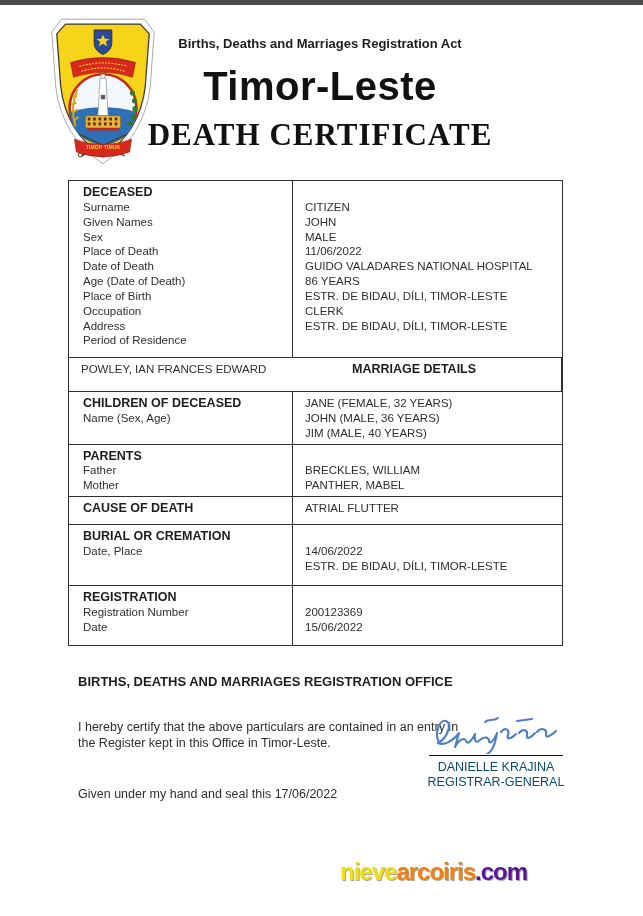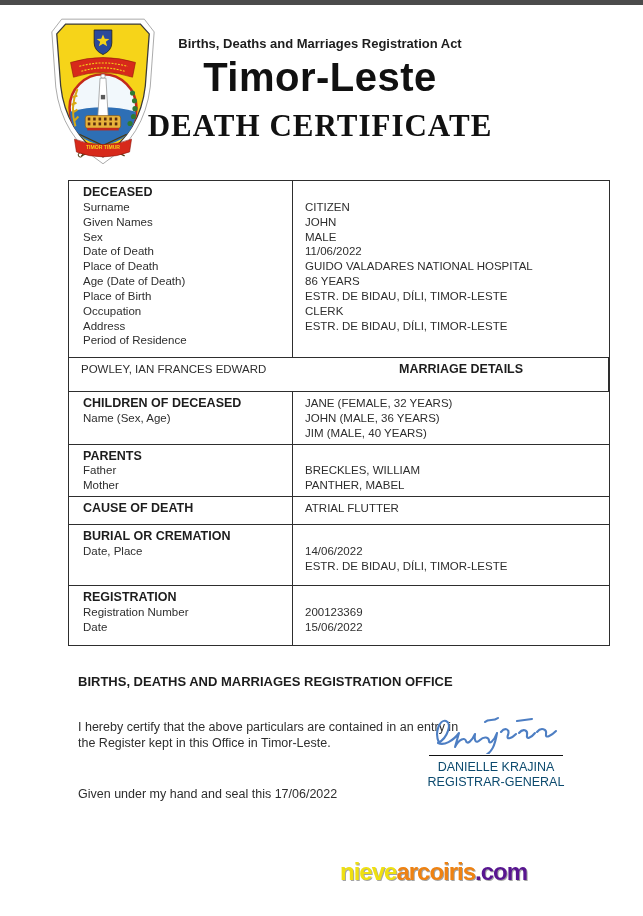--- a/index.html
+++ b/index.html
@@ -8,25 +8,25 @@
     position:relative; width:643px; height:916px; margin:0 auto;
     background:#ffffff; overflow:hidden;
     font-family:"Liberation Sans", sans-serif; color:#2e2e2e;
   }
   .top-bar { position:absolute; left:0; top:0; width:643px; height:5px; background:#4b4b4b; }
 
   
   .emblem { position:absolute; left:42px; top:9px; width:122px; height:160px; }
   .header-titles { position:absolute; left:128px; top:36px; width:384px; text-align:center; }
   .act-title { font-size:13px; font-weight:bold; color:#1d1d1d; }
-  .country-title { margin-top:4px; font-size:40px; font-weight:bold; color:#111; letter-spacing:0.5px; }
+  .country-title { margin-top:13px; font-size:40px; font-weight:bold; color:#111; letter-spacing:0.5px; }
   .doc-title { margin-top:8px; font-family:"Liberation Serif", serif; font-size:31px; font-weight:bold; color:#111; letter-spacing:1px; }
 
   
-  .cert-table { position:absolute; left:68px; top:180px; width:542px; border:1.5px solid #2e2e2e; }
+  .cert-table { position:absolute; left:68px; top:180px; width:495px; border:1.5px solid #2e2e2e; }
   .section { display:flex; border-top:1.5px solid #2e2e2e; }
   .section:first-child { border-top:none; }
   .cell { padding-top:4px; padding-bottom:3px; }
   .cell.left { width:224px; border-right:1.5px solid #2e2e2e; padding-left:14px; padding-right:6px; }
   .cell.right { flex:1; padding-left:12px; padding-right:6px; }
   .line { font-size:11.5px; line-height:14.85px; white-space:nowrap; }
   .line.hdr { font-size:12.5px; font-weight:bold; color:#1d1d1d; }
   .sec-deceased { min-height:176px; }
   .sec-marriage { min-height:34px; }
   .sec-children { min-height:47px; }
@@ -113,22 +113,22 @@
     <div class="doc-title">DEATH CERTIFICATE</div>
   </div>
 
   <div class="cert-table">
       <div class="section sec-deceased">
         <div class="cell left">
           <div class="line hdr">DECEASED</div>
           <div class="line">Surname</div>
           <div class="line">Given Names</div>
           <div class="line">Sex</div>
+          <div class="line">Place of Death</div>
           <div class="line">Date of Death</div>
-          <div class="line">Place of Death</div>
           <div class="line">Age (Date of Death)</div>
           <div class="line">Place of Birth</div>
           <div class="line">Occupation</div>
           <div class="line">Address</div>
           <div class="line">Period of Residence</div>
         </div>
         <div class="cell right">
           <div class="line">&nbsp;</div>
           <div class="line">CITIZEN</div>
           <div class="line">JOHN</div>

